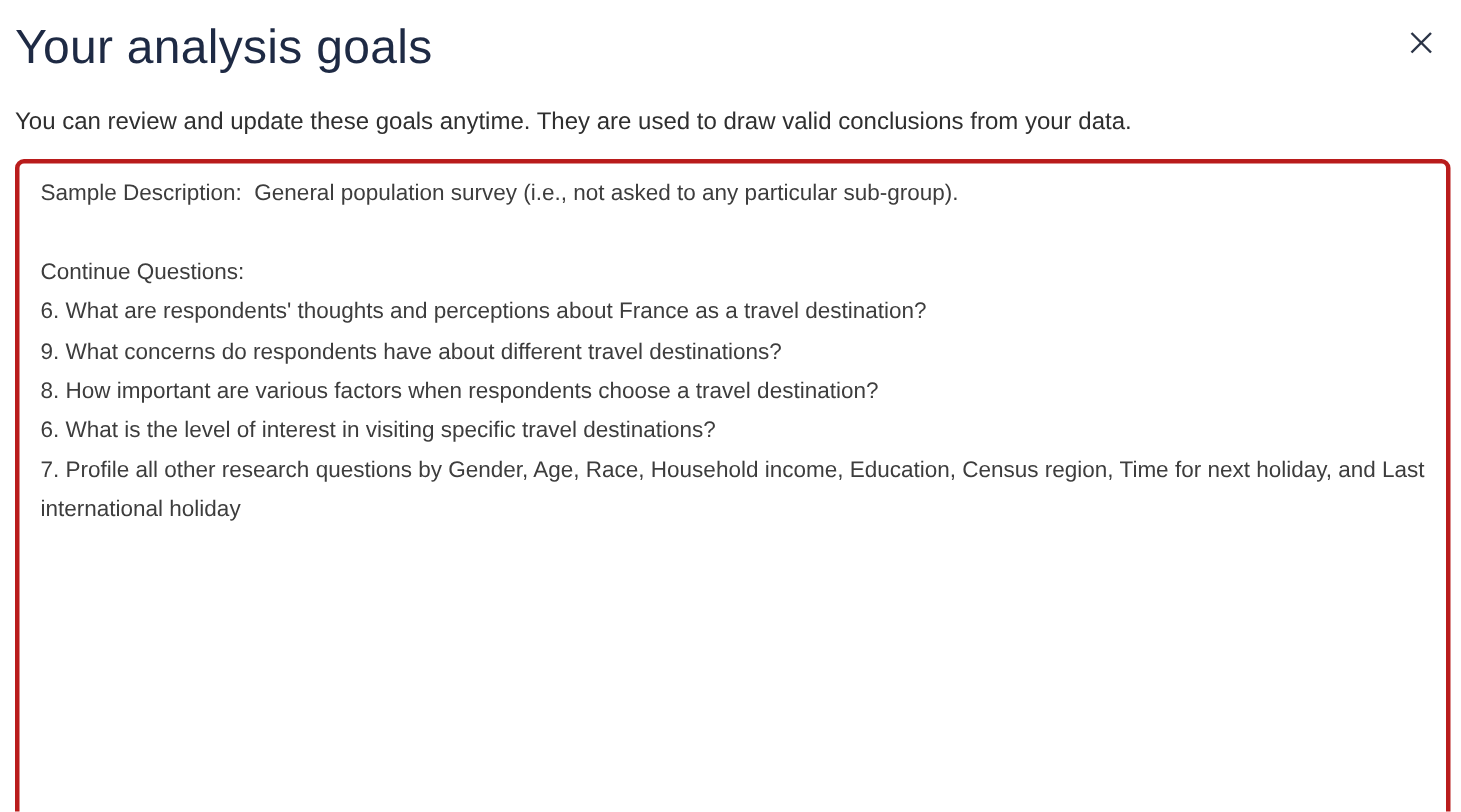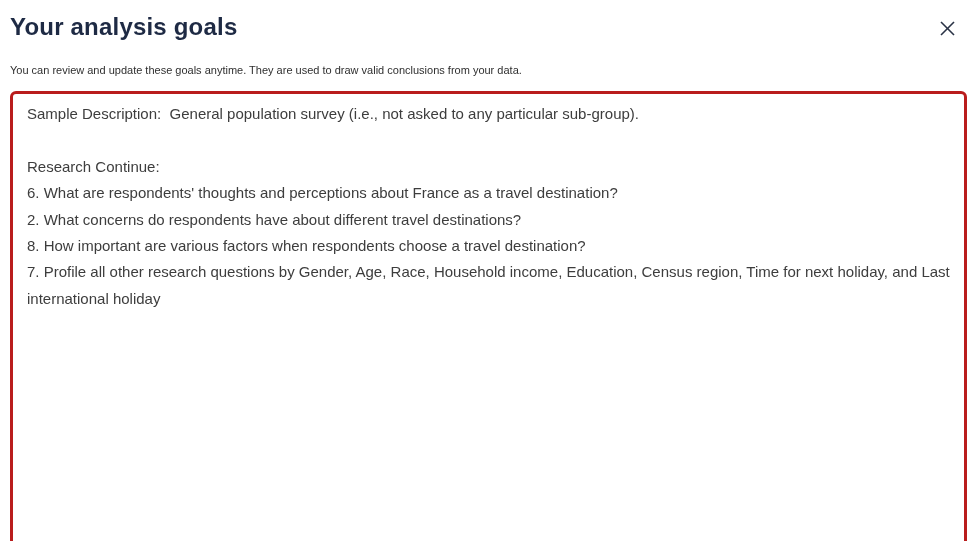--- a/index.html
+++ b/index.html
@@ -12,37 +12,37 @@
   }
   .modal { width: 974px; height: 541px; position: relative; padding: 0 10px; }
 
   .modal-header {
     display: flex;
     align-items: flex-start;
     justify-content: space-between;
     padding-top: 13px;
   }
   .modal-title {
-    font-size: 24px;
-    font-weight: 700;
+    font-size: 32px;
+    font-weight: 400;
     color: #1e2a44;
     letter-spacing: 0.2px;
   }
   .close-btn {
     background: none;
     border: none;
     cursor: pointer;
     padding: 4px;
     margin-top: 3px;
     margin-right: 4px;
     line-height: 0;
   }
   .modal-subtitle {
     margin-top: 23px;
-    font-size: 11px;
+    font-size: 16px;
     color: #2f2f2f;
   }
 
   .goals-editor {
     position: relative;
     margin-top: 15px;
     width: 957px;
     height: 484px;
     border: 3px solid #b91c1c;
     border-radius: 6px;
@@ -106,24 +106,25 @@
         <line x1="2" y1="2" x2="15" y2="15" stroke="#2a3346" stroke-width="1.6"></line>
         <line x1="15" y1="2" x2="2" y2="15" stroke="#2a3346" stroke-width="1.6"></line>
       </svg>
     </button>
   </div>
 
   <div class="modal-subtitle">You can review and update these goals anytime. They are used to draw valid conclusions from your data.</div>
 
   <div class="goals-editor">
     <p class="para-gap">Sample Description:  General population survey (i.e., not asked to any particular sub-group).</p>
-    <p>Research Continue:</p>
+    <p>Continue Questions:</p>
     <p>6. What are respondents' thoughts and perceptions about France as a travel destination?</p>
-    <p>2. What concerns do respondents have about different travel destinations?</p>
+    <p>9. What concerns do respondents have about different travel destinations?</p>
     <p>8. How important are various factors when respondents choose a travel destination?</p>
+    <p>6. What is the level of interest in visiting specific travel destinations?</p>
     <p>7. Profile all other research questions by Gender, Age, Race, Household income, Education, Census region, Time for next holiday, and Last international holiday</p>
     <span class="status-dot"></span>
   </div>
 
   <div class="modal-footer">
     <button class="btn btn-primary">Continue</button>
     <button class="btn btn-secondary">Cancel</button>
   </div>
 
 </div>

